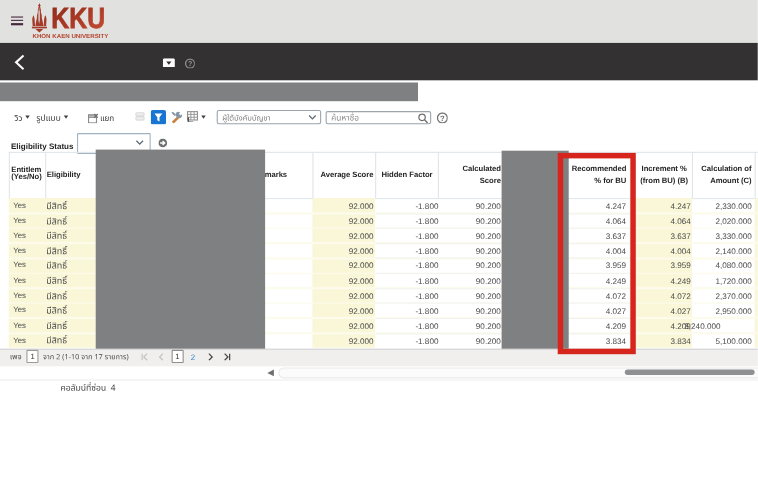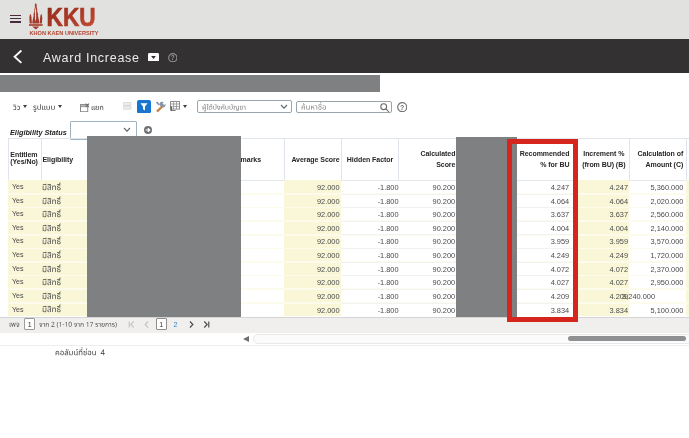--- a/index.html
+++ b/index.html
@@ -30,21 +30,20 @@
 <rect x="1.0" y="22.2" width="13.6" height="1.6"></rect>
 <path d="M4.2 24.4 L11.4 24.4 L7.8 27.6 Z"></path>
 </g>
 <text x="18.6" y="23.9" font-family="'Liberation Sans',sans-serif" font-weight="bold" font-size="26.5" fill="url(#kk)" stroke="url(#kk)" stroke-width="0.7" textLength="49" lengthAdjust="spacingAndGlyphs">KKU</text>
 <text x="1.5" y="32.6" font-family="'Liberation Sans',sans-serif" font-weight="bold" font-size="5.4" fill="#b5452f" textLength="69" lengthAdjust="spacingAndGlyphs">KHON KAEN UNIVERSITY</text>
 </svg>
 <div style="left:0;top:39px;width:689px;height:34px;background:#333132;"></div>
 <svg style="position:absolute;left:12px;top:49px;" width="12" height="16" viewBox="0 0 12 16">
 <polyline points="9.4,1.5 2.6,7.7 9.4,13.9" fill="none" stroke="#fafafa" stroke-width="1.9"></polyline>
     </svg>
-<span style="left:43px;top:52px;font-size:12.5px;line-height:13px;color:#ebebeb;letter-spacing:0.72px;">Award Increase</span>
 <svg style="position:absolute;left:147.8px;top:52.8px;" width="11" height="8.6" viewBox="0 0 11 8.6">
 <rect x="0" y="0" width="11" height="8.6" rx="1.4" fill="#fcfcfc"></rect>
 <path d="M3.1 3.0 L7.9 3.0 L5.5 5.9 Z" fill="#2f2e2f"></path>
     </svg>
 <svg style="position:absolute;left:167.6px;top:52.8px;" width="9.6" height="9.6" viewBox="0 0 9.6 9.6">
 <circle cx="4.8" cy="4.8" r="4.1" fill="none" stroke="#939393" stroke-width="1.15"></circle>
 <text x="4.8" y="7.1" text-anchor="middle" font-family="'Liberation Sans',sans-serif" font-size="6.4" font-weight="bold" fill="#999">?</text>
     </svg>
 <div style="left:0;top:74.7px;width:379.5px;height:17.8px;background:#7f8082;"></div>
 <svg style="position:absolute;left:12.5px;top:101.6px;" width="9.4" height="11.3" viewBox="0 0 9.4 11.3">
@@ -94,21 +93,21 @@
       <path transform="translate(0,7.64) scale(1.0550) scale(0.00720,-0.00720)" fill="#858585" d="M81 0V350Q81 451 135.0 504.5Q189 558 307 558Q426 558 479.5 504.5Q533 451 533 350V0H444V350Q444 417 409.0 450.5Q374 484 306 484Q239 484 204.5 450.5Q170 417 170 350V239L173 238Q195 277 227.0 289.5Q259 302 317 302H350V229H317Q256 229 224.5 212.0Q193 195 181.5 167.5Q170 140 170 106V0Z M243 635V679Q263 683 284.0 690.5Q305 698 319.0 710.5Q333 723 333 741Q333 753 325.5 761.5Q318 770 302 770Q292 770 281.5 766.0Q271 762 263 759L243 814Q263 830 287.5 835.0Q312 840 327 840Q367 840 389.5 818.0Q412 796 412 762Q412 734 397.5 713.5Q383 693 364 681L354 705H553V635Z M884 -10Q825 -10 782.5 10.5Q740 31 717.5 73.0Q695 115 695 182V548H784V187Q784 127 814.5 96.0Q845 65 903 65Q973 65 1011.5 110.0Q1050 155 1050 231V548H1139V0H1065L1061 81H1056Q1038 41 993.5 15.5Q949 -10 884 -10Z M1316 0V548H1405V311H1408L1636 548H1740V545L1405 206V0ZM1656 0V193Q1656 252 1620.0 285.0Q1584 318 1501 318L1553 383Q1616 383 1658.5 360.5Q1701 338 1723.0 296.0Q1745 254 1745 195V0Z M2050 0V389Q2050 438 2027.5 461.0Q2005 484 1952 484Q1916 484 1884.5 474.5Q1853 465 1824 448V528Q1844 538 1881.0 548.0Q1918 558 1969 558Q2021 558 2059.0 543.0Q2097 528 2118.0 493.5Q2139 459 2139 402V0Z M2495 -10Q2400 -10 2348.5 35.5Q2297 81 2297 172V233Q2297 283 2311.0 312.0Q2325 341 2341 362Q2358 385 2370.5 402.0Q2383 419 2383 443Q2383 464 2372.5 473.0Q2362 482 2346 482Q2334 482 2320.5 478.0Q2307 474 2294 468L2274 532Q2292 544 2318.5 549.0Q2345 554 2365 554Q2402 554 2424.5 541.0Q2447 528 2457.0 505.5Q2467 483 2467 453Q2467 416 2454.5 392.0Q2442 368 2425 345Q2408 320 2397.0 297.0Q2386 274 2386 237V178Q2386 132 2401.0 107.0Q2416 82 2441.0 72.5Q2466 63 2495 63Q2545 63 2571.0 86.5Q2597 110 2597 159V299Q2597 336 2580.0 355.5Q2563 375 2525 375H2521V432H2526Q2567 432 2584.0 451.0Q2601 470 2604.5 497.5Q2608 525 2608 548H2697Q2697 495 2684.0 458.0Q2671 421 2625 404V400Q2653 393 2665.5 376.5Q2678 360 2682.0 339.5Q2686 319 2686 300V154Q2686 77 2638.0 33.5Q2590 -10 2495 -10Z M2272 633V672L2345 704H2697V633ZM2478 672V785H2552V672ZM2624 672V785H2697V672Z M2548 844V1007H2633V844Z M3045 -10Q2937 -10 2883.5 46.5Q2830 103 2830 224Q2830 244 2831.5 267.5Q2833 291 2835 314H3045V244H2919V224Q2919 161 2933.0 125.5Q2947 90 2974.5 76.0Q3002 62 3043 62Q3088 62 3121.0 79.0Q3154 96 3172.0 141.0Q3190 186 3190 270Q3190 344 3174.0 391.0Q3158 438 3121.5 461.0Q3085 484 3023 484Q2991 484 2961.0 478.5Q2931 473 2903.0 462.5Q2875 452 2848 436V519Q2868 530 2897.0 538.5Q2926 547 2961.0 552.5Q2996 558 3034 558Q3122 558 3176.5 522.5Q3231 487 3256.0 422.5Q3281 358 3281 270Q3281 182 3258.0 119.0Q3235 56 3183.5 23.0Q3132 -10 3045 -10Z"></path>
     </svg>
 <svg style="position:absolute;left:380.4px;top:102.5px;" width="9.5" height="9.5" viewBox="0 0 9.5 9.5">
 <circle cx="3.7" cy="3.7" r="2.9" fill="none" stroke="#6a6a6a" stroke-width="1.1"></circle>
 <line x1="5.9" y1="5.9" x2="8.8" y2="8.8" stroke="#6a6a6a" stroke-width="1.1"></line>
     </svg>
 <svg style="position:absolute;left:396.9px;top:101.9px;" width="10.4" height="10.4" viewBox="0 0 10.4 10.4">
 <circle cx="5.2" cy="5.2" r="4.5" fill="none" stroke="#757575" stroke-width="1.2"></circle>
 <text x="5.2" y="7.8" text-anchor="middle" font-family="'Liberation Sans',sans-serif" font-size="7" font-weight="bold" fill="#6f6f6f">?</text>
     </svg>
-<span style="left:10px;top:128.8px;font-size:7.3px;line-height:7.8px;font-weight:bold;color:#1f1f1f;font-style:italic;">Eligibility Status</span>
+<span style="left:10px;top:128.8px;font-size:7.3px;line-height:7.8px;font-weight:bold;color:#1f1f1f;">Eligibility Status</span>
 <div style="left:70.3px;top:120.8px;width:66.6px;height:19px;border:1px solid #9fb3c2;border-radius:1px;background:#fff;"></div>
 <svg style="position:absolute;left:122.6px;top:127.3px;" width="8" height="5.4" viewBox="0 0 8 5.4">
 <polyline points="1,1 4,4.1 7,1" fill="none" stroke="#5d686f" stroke-width="1.15"></polyline>
     </svg>
 <svg style="position:absolute;left:144.2px;top:126.2px;" width="8" height="8" viewBox="0 0 8 8">
 <circle cx="4" cy="4" r="4" fill="#6d7072"></circle>
 <path d="M1.6 4 L5.4 4 M3.8 2.2 L5.8 4 L3.8 5.8" stroke="#fff" stroke-width="1.2" fill="none"></path>
     </svg>
 <div class="hline" style="left:8px;top:138px;width:681px;"></div>
 <div class="vline" style="left:8px;top:138px;height:42.3px;"></div>
@@ -157,61 +156,61 @@
 <div style="left:341px;top:302.5px;width:236px;height:1px;background:#f2f2f2;"></div>
 <span style="left:12px;top:183.9px;font-size:7.1px;color:#4a4a4a;line-height:7.6px;">Yes</span>
 <svg style="position:absolute;left:42.3px;top:181.8px;" width="19.8" height="11.5" viewBox="0 0 19.8 11.5">
       <path transform="translate(0,8.06) scale(1.0688) scale(0.00760,-0.00760)" fill="#4a4a4a" d="M345 -10Q281 -10 234.5 15.5Q188 41 171 87H167L162 0H89V548H178V231Q178 181 195.5 143.5Q213 106 246.5 85.5Q280 65 327 65Q386 65 415.0 96.0Q444 127 444 187V548H533V181Q533 115 510.5 73.0Q488 31 446.0 10.5Q404 -10 345 -10Z M108 635V674L181 706H533V635ZM450 674V787H534V674Z M1016 0V365Q1016 430 986.5 457.5Q957 485 888 485Q838 485 792.5 471.5Q747 458 706 434V517Q735 532 784.5 545.0Q834 558 896 558Q949 558 986.5 546.0Q1024 534 1042 502Q1077 486 1090.5 452.0Q1104 418 1104 370V0ZM844 -10Q756 -10 709.5 30.5Q663 71 663 147Q663 230 723.5 275.0Q784 320 920 328L1034 335V261L932 254Q830 247 791.5 222.0Q753 197 753 149Q753 104 781.5 83.0Q810 62 861 62Q878 62 892.0 64.5Q906 67 919 71L933 4Q914 -3 891.5 -6.5Q869 -10 844 -10ZM1039 471 989 518Q1015 522 1038.0 538.0Q1061 554 1061 584H1148Q1148 553 1133.5 529.5Q1119 506 1094.0 491.5Q1069 477 1039 471Z M679 635V674L752 706H1104V635Z M1270 0V548H1332L1348 461H1352Q1369 506 1414.0 532.0Q1459 558 1523 558Q1583 558 1625.5 537.5Q1668 517 1691.0 475.0Q1714 433 1714 366V0H1625V361Q1625 421 1595.0 452.0Q1565 483 1506 483Q1459 483 1426.0 461.0Q1393 439 1376.0 401.5Q1359 364 1359 317V0Z M2068 -10Q2005 -10 1957.5 1.5Q1910 13 1876 26V254H1959V81Q1973 74 2003.5 68.0Q2034 62 2069 62Q2103 62 2133.5 69.5Q2164 77 2183.5 99.0Q2203 121 2203 162Q2203 191 2192.5 208.5Q2182 226 2161.0 237.5Q2140 249 2109.0 259.0Q2078 269 2037 281Q1976 300 1936.0 317.5Q1896 335 1877.0 359.5Q1858 384 1858 424Q1858 467 1880.0 497.0Q1902 527 1948.5 542.5Q1995 558 2068 558Q2137 558 2184.5 547.0Q2232 536 2255 525V446Q2238 455 2208.0 464.0Q2178 473 2140.0 479.0Q2102 485 2059 485Q2025 485 1999.5 480.0Q1974 475 1960.5 463.0Q1947 451 1947 431Q1947 410 1964.0 397.0Q1981 384 2012.5 373.5Q2044 363 2088 351Q2128 340 2164.5 327.0Q2201 314 2229.5 294.0Q2258 274 2274.5 242.5Q2291 211 2291 163Q2291 111 2268.5 72.0Q2246 33 2197.0 11.5Q2148 -10 2068 -10Z M1842 635V674L1915 706H2267V635Z M2133 758Q2126 769 2121.5 787.0Q2117 805 2117 821Q2117 843 2126.0 861.5Q2135 880 2158.5 892.0Q2182 904 2224 904H2349V836H2246Q2224 836 2212.5 828.5Q2201 821 2201 803Q2201 796 2203.0 787.5Q2205 779 2209 771Z"></path>
     </svg>
 <span class="num" style="left:269.6px;top:183.9px;">92.000</span>
 <span class="num" style="left:328.6px;top:183.9px;">-1.800</span>
 <span class="num" style="left:385.2px;top:183.9px;">90.200</span>
 <span class="num" style="left:499.2px;top:183.9px;">4.247</span>
 <span class="num" style="left:558.0px;top:183.9px;">4.247</span>
-<span class="num" style="left:613.4px;top:183.9px;">5,360.000</span>
+<span class="num" style="left:613.4px;top:183.9px;">2,330.000</span>
 <span style="left:12px;top:197.5px;font-size:7.1px;color:#4a4a4a;line-height:7.6px;">Yes</span>
 <svg style="position:absolute;left:42.3px;top:195.5px;" width="19.8" height="11.5" viewBox="0 0 19.8 11.5">
       <path transform="translate(0,8.06) scale(1.0688) scale(0.00760,-0.00760)" fill="#4a4a4a" d="M345 -10Q281 -10 234.5 15.5Q188 41 171 87H167L162 0H89V548H178V231Q178 181 195.5 143.5Q213 106 246.5 85.5Q280 65 327 65Q386 65 415.0 96.0Q444 127 444 187V548H533V181Q533 115 510.5 73.0Q488 31 446.0 10.5Q404 -10 345 -10Z M108 635V674L181 706H533V635ZM450 674V787H534V674Z M1016 0V365Q1016 430 986.5 457.5Q957 485 888 485Q838 485 792.5 471.5Q747 458 706 434V517Q735 532 784.5 545.0Q834 558 896 558Q949 558 986.5 546.0Q1024 534 1042 502Q1077 486 1090.5 452.0Q1104 418 1104 370V0ZM844 -10Q756 -10 709.5 30.5Q663 71 663 147Q663 230 723.5 275.0Q784 320 920 328L1034 335V261L932 254Q830 247 791.5 222.0Q753 197 753 149Q753 104 781.5 83.0Q810 62 861 62Q878 62 892.0 64.5Q906 67 919 71L933 4Q914 -3 891.5 -6.5Q869 -10 844 -10ZM1039 471 989 518Q1015 522 1038.0 538.0Q1061 554 1061 584H1148Q1148 553 1133.5 529.5Q1119 506 1094.0 491.5Q1069 477 1039 471Z M679 635V674L752 706H1104V635Z M1270 0V548H1332L1348 461H1352Q1369 506 1414.0 532.0Q1459 558 1523 558Q1583 558 1625.5 537.5Q1668 517 1691.0 475.0Q1714 433 1714 366V0H1625V361Q1625 421 1595.0 452.0Q1565 483 1506 483Q1459 483 1426.0 461.0Q1393 439 1376.0 401.5Q1359 364 1359 317V0Z M2068 -10Q2005 -10 1957.5 1.5Q1910 13 1876 26V254H1959V81Q1973 74 2003.5 68.0Q2034 62 2069 62Q2103 62 2133.5 69.5Q2164 77 2183.5 99.0Q2203 121 2203 162Q2203 191 2192.5 208.5Q2182 226 2161.0 237.5Q2140 249 2109.0 259.0Q2078 269 2037 281Q1976 300 1936.0 317.5Q1896 335 1877.0 359.5Q1858 384 1858 424Q1858 467 1880.0 497.0Q1902 527 1948.5 542.5Q1995 558 2068 558Q2137 558 2184.5 547.0Q2232 536 2255 525V446Q2238 455 2208.0 464.0Q2178 473 2140.0 479.0Q2102 485 2059 485Q2025 485 1999.5 480.0Q1974 475 1960.5 463.0Q1947 451 1947 431Q1947 410 1964.0 397.0Q1981 384 2012.5 373.5Q2044 363 2088 351Q2128 340 2164.5 327.0Q2201 314 2229.5 294.0Q2258 274 2274.5 242.5Q2291 211 2291 163Q2291 111 2268.5 72.0Q2246 33 2197.0 11.5Q2148 -10 2068 -10Z M1842 635V674L1915 706H2267V635Z M2133 758Q2126 769 2121.5 787.0Q2117 805 2117 821Q2117 843 2126.0 861.5Q2135 880 2158.5 892.0Q2182 904 2224 904H2349V836H2246Q2224 836 2212.5 828.5Q2201 821 2201 803Q2201 796 2203.0 787.5Q2205 779 2209 771Z"></path>
     </svg>
 <span class="num" style="left:269.6px;top:197.5px;">92.000</span>
 <span class="num" style="left:328.6px;top:197.5px;">-1.800</span>
 <span class="num" style="left:385.2px;top:197.5px;">90.200</span>
 <span class="num" style="left:499.2px;top:197.5px;">4.064</span>
 <span class="num" style="left:558.0px;top:197.5px;">4.064</span>
 <span class="num" style="left:613.4px;top:197.5px;">2,020.000</span>
 <span style="left:12px;top:211.1px;font-size:7.1px;color:#4a4a4a;line-height:7.6px;">Yes</span>
 <svg style="position:absolute;left:42.3px;top:209.1px;" width="19.8" height="11.5" viewBox="0 0 19.8 11.5">
       <path transform="translate(0,8.06) scale(1.0688) scale(0.00760,-0.00760)" fill="#4a4a4a" d="M345 -10Q281 -10 234.5 15.5Q188 41 171 87H167L162 0H89V548H178V231Q178 181 195.5 143.5Q213 106 246.5 85.5Q280 65 327 65Q386 65 415.0 96.0Q444 127 444 187V548H533V181Q533 115 510.5 73.0Q488 31 446.0 10.5Q404 -10 345 -10Z M108 635V674L181 706H533V635ZM450 674V787H534V674Z M1016 0V365Q1016 430 986.5 457.5Q957 485 888 485Q838 485 792.5 471.5Q747 458 706 434V517Q735 532 784.5 545.0Q834 558 896 558Q949 558 986.5 546.0Q1024 534 1042 502Q1077 486 1090.5 452.0Q1104 418 1104 370V0ZM844 -10Q756 -10 709.5 30.5Q663 71 663 147Q663 230 723.5 275.0Q784 320 920 328L1034 335V261L932 254Q830 247 791.5 222.0Q753 197 753 149Q753 104 781.5 83.0Q810 62 861 62Q878 62 892.0 64.5Q906 67 919 71L933 4Q914 -3 891.5 -6.5Q869 -10 844 -10ZM1039 471 989 518Q1015 522 1038.0 538.0Q1061 554 1061 584H1148Q1148 553 1133.5 529.5Q1119 506 1094.0 491.5Q1069 477 1039 471Z M679 635V674L752 706H1104V635Z M1270 0V548H1332L1348 461H1352Q1369 506 1414.0 532.0Q1459 558 1523 558Q1583 558 1625.5 537.5Q1668 517 1691.0 475.0Q1714 433 1714 366V0H1625V361Q1625 421 1595.0 452.0Q1565 483 1506 483Q1459 483 1426.0 461.0Q1393 439 1376.0 401.5Q1359 364 1359 317V0Z M2068 -10Q2005 -10 1957.5 1.5Q1910 13 1876 26V254H1959V81Q1973 74 2003.5 68.0Q2034 62 2069 62Q2103 62 2133.5 69.5Q2164 77 2183.5 99.0Q2203 121 2203 162Q2203 191 2192.5 208.5Q2182 226 2161.0 237.5Q2140 249 2109.0 259.0Q2078 269 2037 281Q1976 300 1936.0 317.5Q1896 335 1877.0 359.5Q1858 384 1858 424Q1858 467 1880.0 497.0Q1902 527 1948.5 542.5Q1995 558 2068 558Q2137 558 2184.5 547.0Q2232 536 2255 525V446Q2238 455 2208.0 464.0Q2178 473 2140.0 479.0Q2102 485 2059 485Q2025 485 1999.5 480.0Q1974 475 1960.5 463.0Q1947 451 1947 431Q1947 410 1964.0 397.0Q1981 384 2012.5 373.5Q2044 363 2088 351Q2128 340 2164.5 327.0Q2201 314 2229.5 294.0Q2258 274 2274.5 242.5Q2291 211 2291 163Q2291 111 2268.5 72.0Q2246 33 2197.0 11.5Q2148 -10 2068 -10Z M1842 635V674L1915 706H2267V635Z M2133 758Q2126 769 2121.5 787.0Q2117 805 2117 821Q2117 843 2126.0 861.5Q2135 880 2158.5 892.0Q2182 904 2224 904H2349V836H2246Q2224 836 2212.5 828.5Q2201 821 2201 803Q2201 796 2203.0 787.5Q2205 779 2209 771Z"></path>
     </svg>
 <span class="num" style="left:269.6px;top:211.1px;">92.000</span>
 <span class="num" style="left:328.6px;top:211.1px;">-1.800</span>
 <span class="num" style="left:385.2px;top:211.1px;">90.200</span>
 <span class="num" style="left:499.2px;top:211.1px;">3.637</span>
 <span class="num" style="left:558.0px;top:211.1px;">3.637</span>
-<span class="num" style="left:613.4px;top:211.1px;">2,560.000</span>
+<span class="num" style="left:613.4px;top:211.1px;">3,330.000</span>
 <span style="left:12px;top:224.8px;font-size:7.1px;color:#4a4a4a;line-height:7.6px;">Yes</span>
 <svg style="position:absolute;left:42.3px;top:222.7px;" width="19.8" height="11.5" viewBox="0 0 19.8 11.5">
       <path transform="translate(0,8.06) scale(1.0688) scale(0.00760,-0.00760)" fill="#4a4a4a" d="M345 -10Q281 -10 234.5 15.5Q188 41 171 87H167L162 0H89V548H178V231Q178 181 195.5 143.5Q213 106 246.5 85.5Q280 65 327 65Q386 65 415.0 96.0Q444 127 444 187V548H533V181Q533 115 510.5 73.0Q488 31 446.0 10.5Q404 -10 345 -10Z M108 635V674L181 706H533V635ZM450 674V787H534V674Z M1016 0V365Q1016 430 986.5 457.5Q957 485 888 485Q838 485 792.5 471.5Q747 458 706 434V517Q735 532 784.5 545.0Q834 558 896 558Q949 558 986.5 546.0Q1024 534 1042 502Q1077 486 1090.5 452.0Q1104 418 1104 370V0ZM844 -10Q756 -10 709.5 30.5Q663 71 663 147Q663 230 723.5 275.0Q784 320 920 328L1034 335V261L932 254Q830 247 791.5 222.0Q753 197 753 149Q753 104 781.5 83.0Q810 62 861 62Q878 62 892.0 64.5Q906 67 919 71L933 4Q914 -3 891.5 -6.5Q869 -10 844 -10ZM1039 471 989 518Q1015 522 1038.0 538.0Q1061 554 1061 584H1148Q1148 553 1133.5 529.5Q1119 506 1094.0 491.5Q1069 477 1039 471Z M679 635V674L752 706H1104V635Z M1270 0V548H1332L1348 461H1352Q1369 506 1414.0 532.0Q1459 558 1523 558Q1583 558 1625.5 537.5Q1668 517 1691.0 475.0Q1714 433 1714 366V0H1625V361Q1625 421 1595.0 452.0Q1565 483 1506 483Q1459 483 1426.0 461.0Q1393 439 1376.0 401.5Q1359 364 1359 317V0Z M2068 -10Q2005 -10 1957.5 1.5Q1910 13 1876 26V254H1959V81Q1973 74 2003.5 68.0Q2034 62 2069 62Q2103 62 2133.5 69.5Q2164 77 2183.5 99.0Q2203 121 2203 162Q2203 191 2192.5 208.5Q2182 226 2161.0 237.5Q2140 249 2109.0 259.0Q2078 269 2037 281Q1976 300 1936.0 317.5Q1896 335 1877.0 359.5Q1858 384 1858 424Q1858 467 1880.0 497.0Q1902 527 1948.5 542.5Q1995 558 2068 558Q2137 558 2184.5 547.0Q2232 536 2255 525V446Q2238 455 2208.0 464.0Q2178 473 2140.0 479.0Q2102 485 2059 485Q2025 485 1999.5 480.0Q1974 475 1960.5 463.0Q1947 451 1947 431Q1947 410 1964.0 397.0Q1981 384 2012.5 373.5Q2044 363 2088 351Q2128 340 2164.5 327.0Q2201 314 2229.5 294.0Q2258 274 2274.5 242.5Q2291 211 2291 163Q2291 111 2268.5 72.0Q2246 33 2197.0 11.5Q2148 -10 2068 -10Z M1842 635V674L1915 706H2267V635Z M2133 758Q2126 769 2121.5 787.0Q2117 805 2117 821Q2117 843 2126.0 861.5Q2135 880 2158.5 892.0Q2182 904 2224 904H2349V836H2246Q2224 836 2212.5 828.5Q2201 821 2201 803Q2201 796 2203.0 787.5Q2205 779 2209 771Z"></path>
     </svg>
 <span class="num" style="left:269.6px;top:224.8px;">92.000</span>
 <span class="num" style="left:328.6px;top:224.8px;">-1.800</span>
 <span class="num" style="left:385.2px;top:224.8px;">90.200</span>
 <span class="num" style="left:499.2px;top:224.8px;">4.004</span>
 <span class="num" style="left:558.0px;top:224.8px;">4.004</span>
 <span class="num" style="left:613.4px;top:224.8px;">2,140.000</span>
 <span style="left:12px;top:238.4px;font-size:7.1px;color:#4a4a4a;line-height:7.6px;">Yes</span>
 <svg style="position:absolute;left:42.3px;top:236.3px;" width="19.8" height="11.5" viewBox="0 0 19.8 11.5">
       <path transform="translate(0,8.06) scale(1.0688) scale(0.00760,-0.00760)" fill="#4a4a4a" d="M345 -10Q281 -10 234.5 15.5Q188 41 171 87H167L162 0H89V548H178V231Q178 181 195.5 143.5Q213 106 246.5 85.5Q280 65 327 65Q386 65 415.0 96.0Q444 127 444 187V548H533V181Q533 115 510.5 73.0Q488 31 446.0 10.5Q404 -10 345 -10Z M108 635V674L181 706H533V635ZM450 674V787H534V674Z M1016 0V365Q1016 430 986.5 457.5Q957 485 888 485Q838 485 792.5 471.5Q747 458 706 434V517Q735 532 784.5 545.0Q834 558 896 558Q949 558 986.5 546.0Q1024 534 1042 502Q1077 486 1090.5 452.0Q1104 418 1104 370V0ZM844 -10Q756 -10 709.5 30.5Q663 71 663 147Q663 230 723.5 275.0Q784 320 920 328L1034 335V261L932 254Q830 247 791.5 222.0Q753 197 753 149Q753 104 781.5 83.0Q810 62 861 62Q878 62 892.0 64.5Q906 67 919 71L933 4Q914 -3 891.5 -6.5Q869 -10 844 -10ZM1039 471 989 518Q1015 522 1038.0 538.0Q1061 554 1061 584H1148Q1148 553 1133.5 529.5Q1119 506 1094.0 491.5Q1069 477 1039 471Z M679 635V674L752 706H1104V635Z M1270 0V548H1332L1348 461H1352Q1369 506 1414.0 532.0Q1459 558 1523 558Q1583 558 1625.5 537.5Q1668 517 1691.0 475.0Q1714 433 1714 366V0H1625V361Q1625 421 1595.0 452.0Q1565 483 1506 483Q1459 483 1426.0 461.0Q1393 439 1376.0 401.5Q1359 364 1359 317V0Z M2068 -10Q2005 -10 1957.5 1.5Q1910 13 1876 26V254H1959V81Q1973 74 2003.5 68.0Q2034 62 2069 62Q2103 62 2133.5 69.5Q2164 77 2183.5 99.0Q2203 121 2203 162Q2203 191 2192.5 208.5Q2182 226 2161.0 237.5Q2140 249 2109.0 259.0Q2078 269 2037 281Q1976 300 1936.0 317.5Q1896 335 1877.0 359.5Q1858 384 1858 424Q1858 467 1880.0 497.0Q1902 527 1948.5 542.5Q1995 558 2068 558Q2137 558 2184.5 547.0Q2232 536 2255 525V446Q2238 455 2208.0 464.0Q2178 473 2140.0 479.0Q2102 485 2059 485Q2025 485 1999.5 480.0Q1974 475 1960.5 463.0Q1947 451 1947 431Q1947 410 1964.0 397.0Q1981 384 2012.5 373.5Q2044 363 2088 351Q2128 340 2164.5 327.0Q2201 314 2229.5 294.0Q2258 274 2274.5 242.5Q2291 211 2291 163Q2291 111 2268.5 72.0Q2246 33 2197.0 11.5Q2148 -10 2068 -10Z M1842 635V674L1915 706H2267V635Z M2133 758Q2126 769 2121.5 787.0Q2117 805 2117 821Q2117 843 2126.0 861.5Q2135 880 2158.5 892.0Q2182 904 2224 904H2349V836H2246Q2224 836 2212.5 828.5Q2201 821 2201 803Q2201 796 2203.0 787.5Q2205 779 2209 771Z"></path>
     </svg>
 <span class="num" style="left:269.6px;top:238.4px;">92.000</span>
 <span class="num" style="left:328.6px;top:238.4px;">-1.800</span>
 <span class="num" style="left:385.2px;top:238.4px;">90.200</span>
 <span class="num" style="left:499.2px;top:238.4px;">3.959</span>
 <span class="num" style="left:558.0px;top:238.4px;">3.959</span>
-<span class="num" style="left:613.4px;top:238.4px;">3,570.000</span>
+<span class="num" style="left:613.4px;top:238.4px;">4,080.000</span>
 <span style="left:12px;top:252.0px;font-size:7.1px;color:#4a4a4a;line-height:7.6px;">Yes</span>
 <svg style="position:absolute;left:42.3px;top:249.9px;" width="19.8" height="11.5" viewBox="0 0 19.8 11.5">
       <path transform="translate(0,8.06) scale(1.0688) scale(0.00760,-0.00760)" fill="#4a4a4a" d="M345 -10Q281 -10 234.5 15.5Q188 41 171 87H167L162 0H89V548H178V231Q178 181 195.5 143.5Q213 106 246.5 85.5Q280 65 327 65Q386 65 415.0 96.0Q444 127 444 187V548H533V181Q533 115 510.5 73.0Q488 31 446.0 10.5Q404 -10 345 -10Z M108 635V674L181 706H533V635ZM450 674V787H534V674Z M1016 0V365Q1016 430 986.5 457.5Q957 485 888 485Q838 485 792.5 471.5Q747 458 706 434V517Q735 532 784.5 545.0Q834 558 896 558Q949 558 986.5 546.0Q1024 534 1042 502Q1077 486 1090.5 452.0Q1104 418 1104 370V0ZM844 -10Q756 -10 709.5 30.5Q663 71 663 147Q663 230 723.5 275.0Q784 320 920 328L1034 335V261L932 254Q830 247 791.5 222.0Q753 197 753 149Q753 104 781.5 83.0Q810 62 861 62Q878 62 892.0 64.5Q906 67 919 71L933 4Q914 -3 891.5 -6.5Q869 -10 844 -10ZM1039 471 989 518Q1015 522 1038.0 538.0Q1061 554 1061 584H1148Q1148 553 1133.5 529.5Q1119 506 1094.0 491.5Q1069 477 1039 471Z M679 635V674L752 706H1104V635Z M1270 0V548H1332L1348 461H1352Q1369 506 1414.0 532.0Q1459 558 1523 558Q1583 558 1625.5 537.5Q1668 517 1691.0 475.0Q1714 433 1714 366V0H1625V361Q1625 421 1595.0 452.0Q1565 483 1506 483Q1459 483 1426.0 461.0Q1393 439 1376.0 401.5Q1359 364 1359 317V0Z M2068 -10Q2005 -10 1957.5 1.5Q1910 13 1876 26V254H1959V81Q1973 74 2003.5 68.0Q2034 62 2069 62Q2103 62 2133.5 69.5Q2164 77 2183.5 99.0Q2203 121 2203 162Q2203 191 2192.5 208.5Q2182 226 2161.0 237.5Q2140 249 2109.0 259.0Q2078 269 2037 281Q1976 300 1936.0 317.5Q1896 335 1877.0 359.5Q1858 384 1858 424Q1858 467 1880.0 497.0Q1902 527 1948.5 542.5Q1995 558 2068 558Q2137 558 2184.5 547.0Q2232 536 2255 525V446Q2238 455 2208.0 464.0Q2178 473 2140.0 479.0Q2102 485 2059 485Q2025 485 1999.5 480.0Q1974 475 1960.5 463.0Q1947 451 1947 431Q1947 410 1964.0 397.0Q1981 384 2012.5 373.5Q2044 363 2088 351Q2128 340 2164.5 327.0Q2201 314 2229.5 294.0Q2258 274 2274.5 242.5Q2291 211 2291 163Q2291 111 2268.5 72.0Q2246 33 2197.0 11.5Q2148 -10 2068 -10Z M1842 635V674L1915 706H2267V635Z M2133 758Q2126 769 2121.5 787.0Q2117 805 2117 821Q2117 843 2126.0 861.5Q2135 880 2158.5 892.0Q2182 904 2224 904H2349V836H2246Q2224 836 2212.5 828.5Q2201 821 2201 803Q2201 796 2203.0 787.5Q2205 779 2209 771Z"></path>
     </svg>
 <span class="num" style="left:269.6px;top:252.0px;">92.000</span>
 <span class="num" style="left:328.6px;top:252.0px;">-1.800</span>
 <span class="num" style="left:385.2px;top:252.0px;">90.200</span>
 <span class="num" style="left:499.2px;top:252.0px;">4.249</span>
 <span class="num" style="left:558.0px;top:252.0px;">4.249</span>
 <span class="num" style="left:613.4px;top:252.0px;">1,720.000</span>

